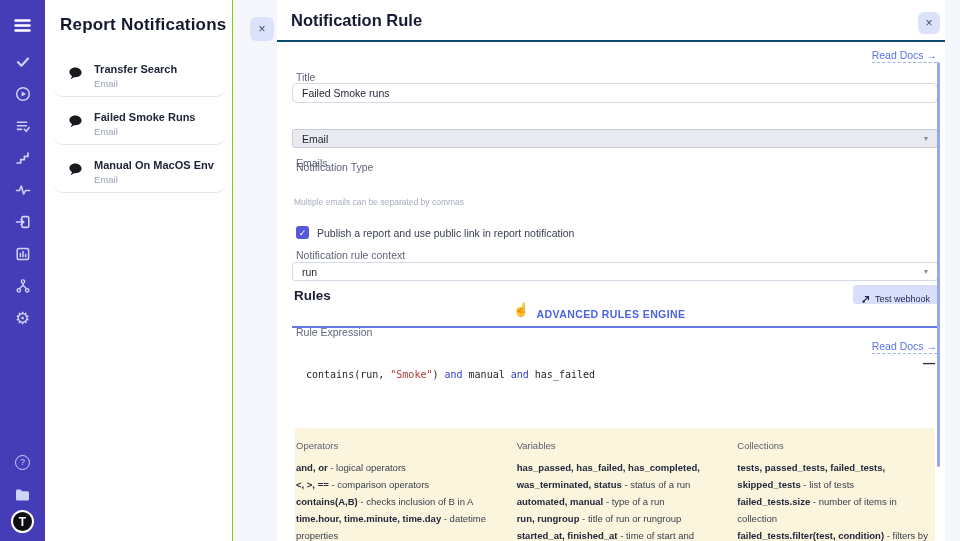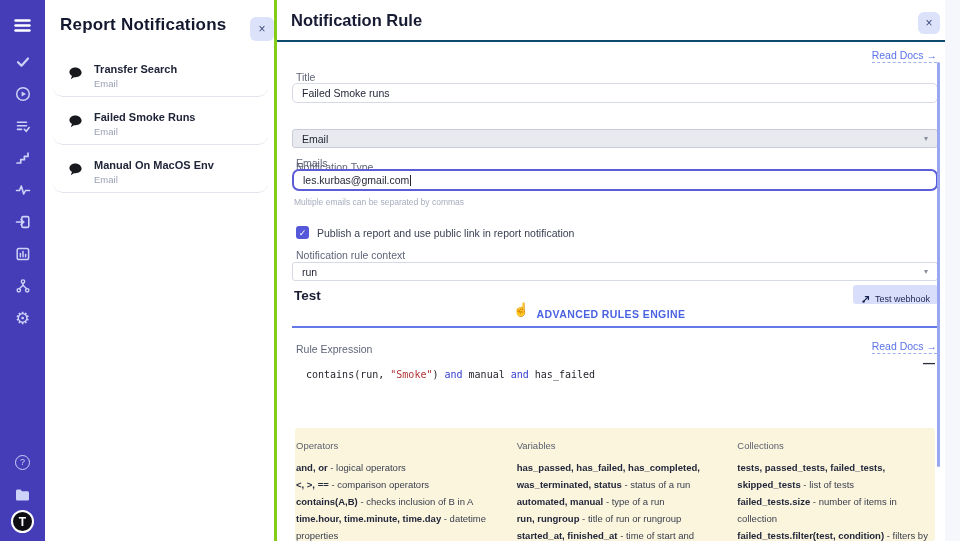--- a/index.html
+++ b/index.html
@@ -14,21 +14,21 @@
   .sb-icon.menu { margin-bottom:5px; }
   .sb-icon svg { display:block; }
   .sb-spacer { flex:1; }
   .gear-glyph { font-size:17px; line-height:1; color:#ccd2f8; }
   .help-circle { width:15px; height:15px; border:1.4px solid #ccd2f8; border-radius:50%;
                  display:flex; align-items:center; justify-content:center; font-size:9px; color:#ccd2f8; }
   .logo-circle { width:23px; height:23px; background:#0d0d12; border:2px solid #ffffff; border-radius:50%;
                  display:flex; align-items:center; justify-content:center; color:#fff; font-weight:bold; font-size:12px; margin-bottom:8px; }
 
   
-  .panel { position:absolute; left:45px; top:0; width:232px; height:541px; background:#ffffff; border-right:3px solid #84cc16; }
+  .panel { position:absolute; left:45px; top:0; width:188px; height:541px; background:#ffffff; border-right:1px solid #84cc16; }
   .panel-title { position:absolute; left:15px; top:15px; font-size:17px; font-weight:bold; color:#14182f; letter-spacing:.2px; }
   .sq-close { width:24px; height:24px; background:#dce2f9; border-radius:6px; color:#3e4a7c;
               font-size:12px; display:flex; align-items:center; justify-content:center; cursor:pointer; }
   .panel-close { position:absolute; left:205px; top:17px; }
   .notif-list { position:absolute; left:8px; top:54px; right:6px; }
   .notif-item { display:flex; align-items:flex-start; padding:9px 6px 7px 14px; background:#fff;
                 border-bottom:1px solid #e2e5f0; border-radius:0 0 10px 10px; margin-bottom:5px; }
   .bubble { margin-top:3px; margin-right:10px; flex:0 0 auto; }
   .notif-title { font-size:11px; font-weight:bold; color:#202539; }
   .notif-sub { font-size:9.5px; color:#9ba2b4; margin-top:3px; }
@@ -42,21 +42,21 @@
   .read-docs { position:absolute; font-size:10.5px; color:#5b74e8; border-bottom:1px dashed #9db0f0;
                padding-bottom:1px; cursor:pointer; }
   .rd1 { right:8px; top:49px; }
   .rd2 { right:8px; top:340px; }
 
   .f-label { position:absolute; left:19px; font-size:10.5px; color:#60667a; }
   .l-title   { top:71px; }
   .l-type    { top:116px;margin-top:45px; }
   .l-emails  { top:157px; }
   .l-context { top:249px; }
-  .l-expr    { top:343px; }
+  .l-expr    { top:326px; }
 
   .textbox { position:absolute; left:15px; width:646px; background:#fff; border:1px solid #d6d9e6;
              border-radius:5px; font-size:10.5px; color:#1e2233; padding-left:9px; display:flex; align-items:center; }
   .tb-title { top:83px; height:20px; }
   .selectbox { position:absolute; left:15px; width:646px; height:19px; border-radius:3px; font-size:10.5px;
                color:#1e2233; padding:0 9px; display:flex; align-items:center; justify-content:space-between; cursor:pointer; }
   .sel-gray  { top:129px; background:#e9eaef; border:1px solid #c8ccd9; }
   .sel-white { top:262px; background:#fff; border:1px solid #d6d9e6; }
   .caret { font-size:8px; color:#8a8f9e; }
 
@@ -232,38 +232,34 @@
       <span>Failed Smoke runs</span>
     </div>
 
     <label class="f-label l-type">Notification Type</label>
     <div class="selectbox sel-gray">
       <span>Email</span>
       <span class="caret">▾</span>
     </div>
 
     <label class="f-label l-emails">Emails</label>
-    <div class="textbox emailbox">
-      <span>les.kurbas@gmail.com</span>
-        <span class="caret-bar"></span>
-    </div>
     <div class="hint">Multiple emails can be separated by commas</div>
 
     <div class="cb-row">
       <div class="cb">✓</div>
       <span class="cb-label">Publish a report and use public link in report notification</span>
     </div>
 
     <label class="f-label l-context">Notification rule context</label>
     <div class="selectbox sel-white">
       <span>run</span>
       <span class="caret">▾</span>
     </div>
 
-    <h2 class="rules-h">Test</h2>
+    <h2 class="rules-h">Rules</h2>
     <button class="test-webhook" style="border:none;">
       <svg width="10" height="10" viewBox="0 0 10 10">
           <g stroke="#1a2450" stroke-width="1.3" fill="none" stroke-linecap="round" stroke-linejoin="round">
             <line x1="2.6" y1="7.4" x2="7.4" y2="2.6"></line>
             <polyline points="4.4,2.6 7.4,2.6 7.4,5.6"></polyline>
           </g>
           <circle cx="2.6" cy="7.6" r="1.2" fill="#1a2450"></circle>
         </svg>
       <span>Test webhook</span>
     </button>

